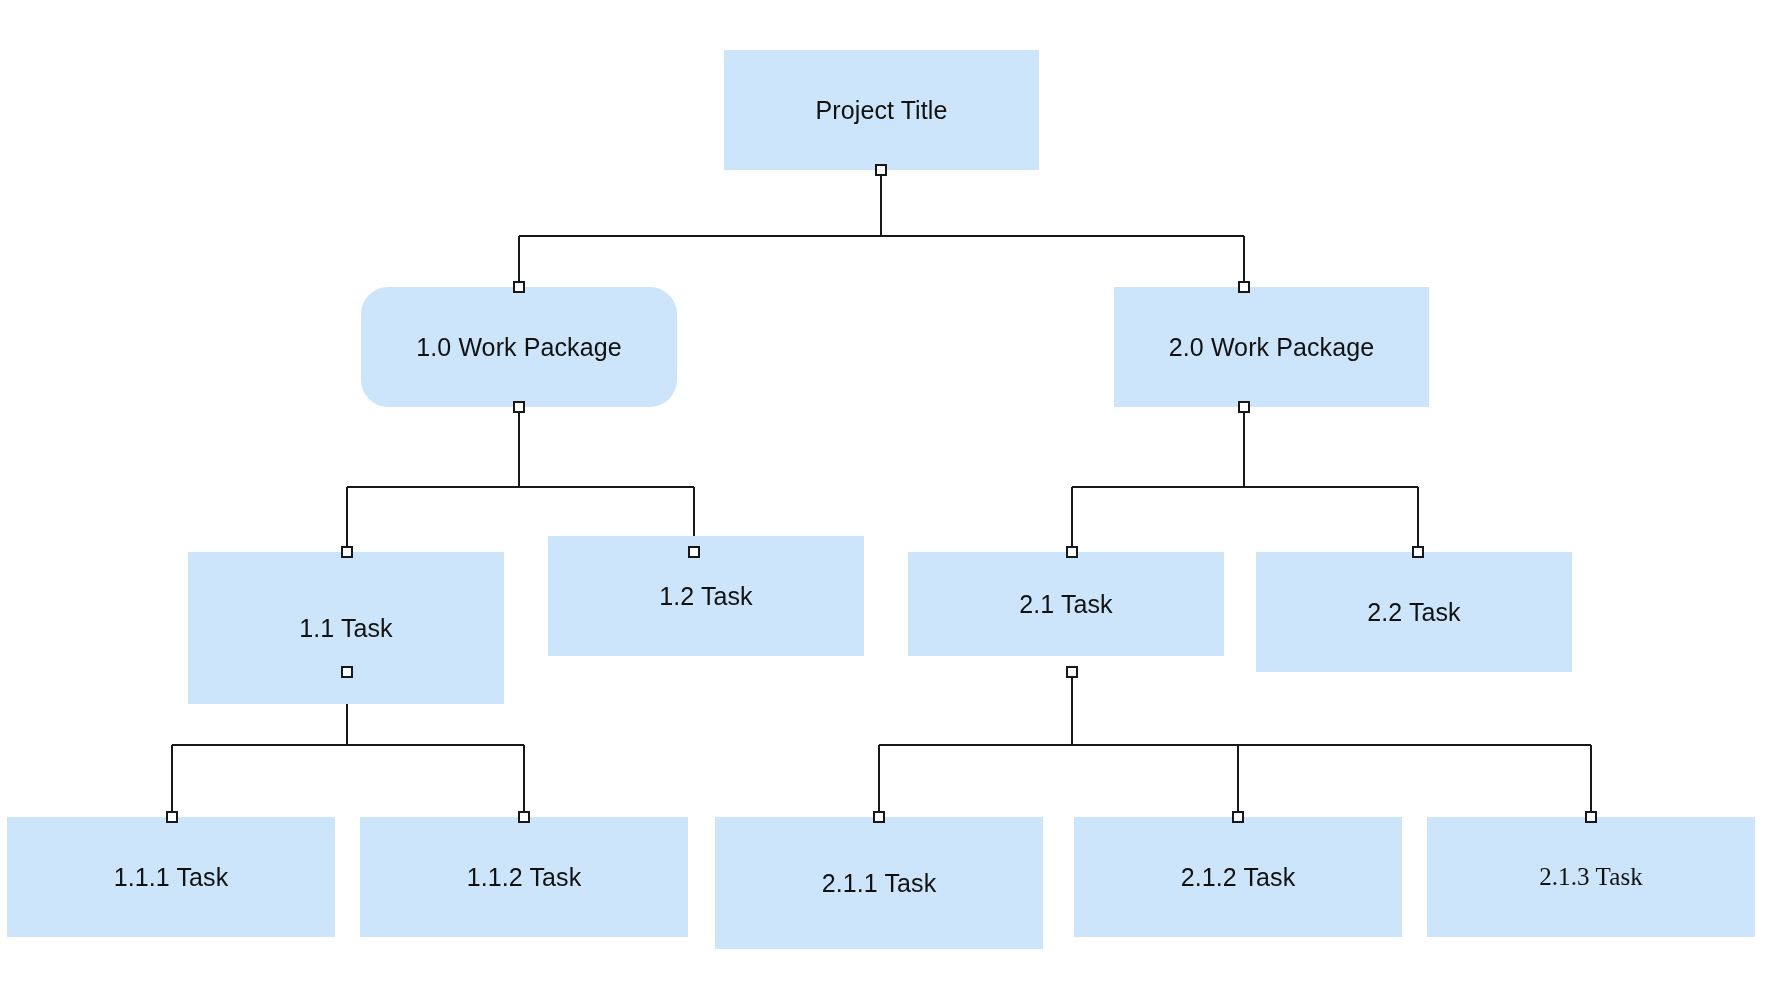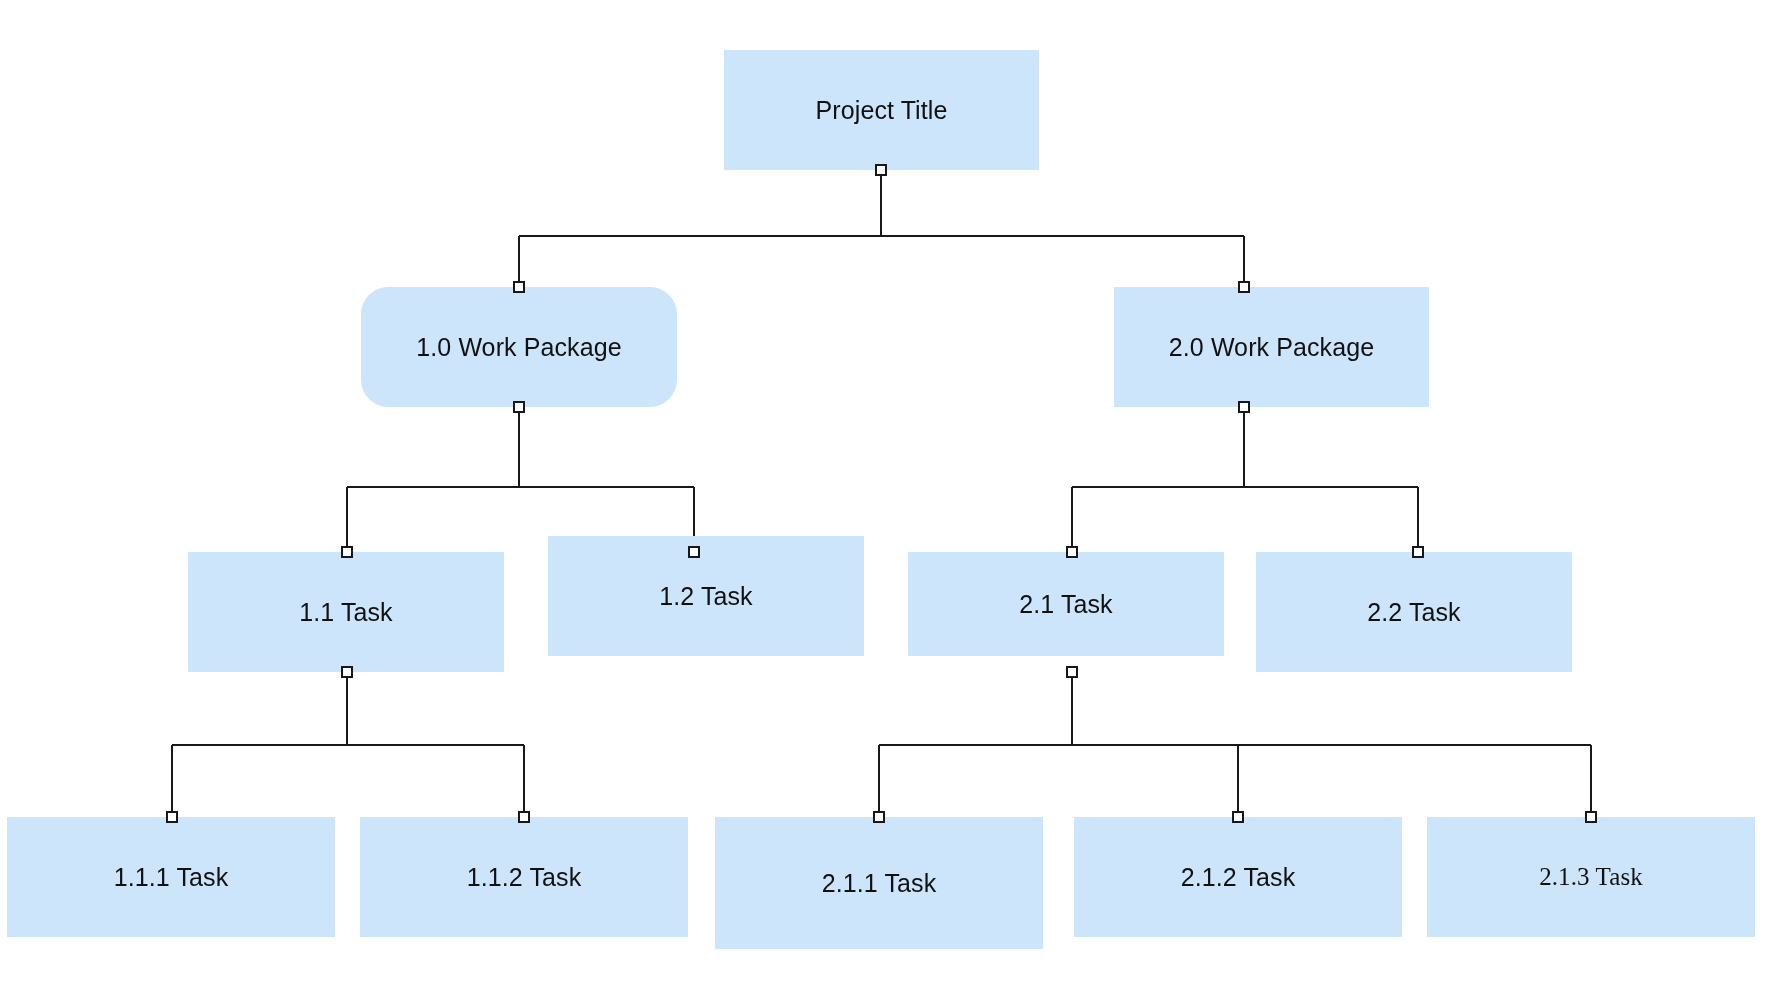--- a/index.html
+++ b/index.html
@@ -72,21 +72,21 @@
   <div id="node-layer">
       <div class="wbs-node" style="left: 724px; top: 50px; width: 315px; height: 120px;">
         <span>Project Title</span>
       </div>
       <div class="wbs-node" style="left: 361px; top: 287px; width: 316px; height: 120px; border-radius: 27px;">
         <span>1.0 Work Package</span>
       </div>
       <div class="wbs-node" style="left: 1086px; top: 287px; width: 315px; height: 120px; margin-left: 28px;">
         <span>2.0 Work Package</span>
       </div>
-      <div class="wbs-node" style="left: 188px; top: 552px; width: 316px; height: 120px;">
+      <div class="wbs-node" style="left: 188px; top: 552px; width: 316px; height: 152px;">
         <span>1.1 Task</span>
       </div>
       <div class="wbs-node" style="left: 536px; top: 536px; width: 316px; height: 120px; margin-left: 12px;">
         <span>1.2 Task</span>
       </div>
       <div class="wbs-node" style="left: 908px; top: 552px; width: 316px; height: 104px;">
         <span>2.1 Task</span>
       </div>
       <div class="wbs-node" style="left: 1256px; top: 552px; width: 316px; height: 120px; align-items: center;">
         <span>2.2 Task</span>

